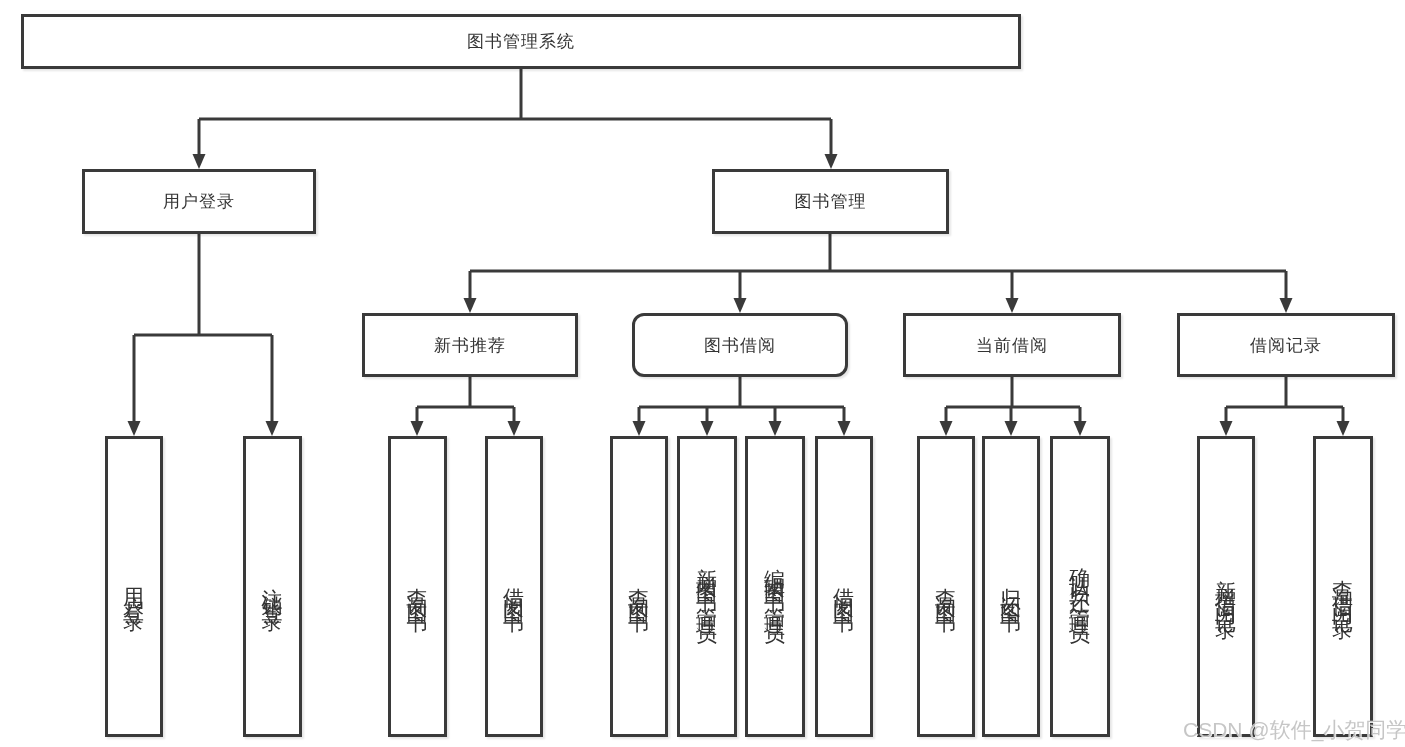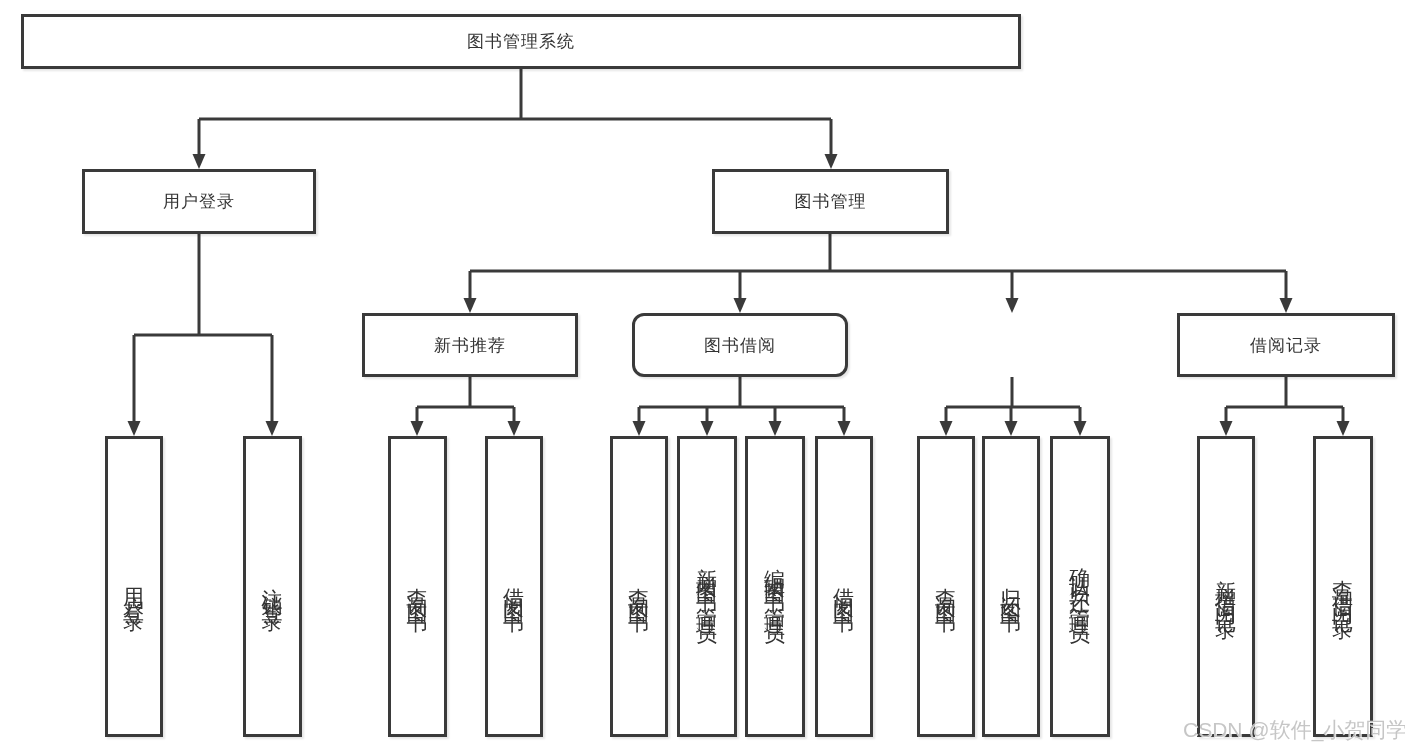--- a/index.html
+++ b/index.html
@@ -117,20 +117,23 @@
   <div class="box" style="left:712px; top:169px; width:237px; height:65px;">
     <span class="hlabel">图书管理</span>
   </div>
 
   <div class="box" style="left:362px; top:313px; width:216px; height:64px;">
     <span class="hlabel">新书推荐</span>
   </div>
   <div class="box" style="left:632px; top:313px; width:216px; height:64px;border-radius:12px;">
     <span class="hlabel">图书借阅</span>
   </div>
+  <div class="box" style="left:903px; top:313px; width:218px; height:64px;">
+    <span class="hlabel">当前借阅</span>
+  </div>
   <div class="box" style="left:1177px; top:313px; width:218px; height:64px;">
     <span class="hlabel">借阅记录</span>
   </div>
 
   <div class="box" style="left:105px; top:436px; width:58px; height:301px;">
     <span class="vlabel">用户登录</span>
   </div>
   <div class="box" style="left:243px; top:436px; width:59px; height:301px;">
     <span class="vlabel">注销登录</span>
   </div>

